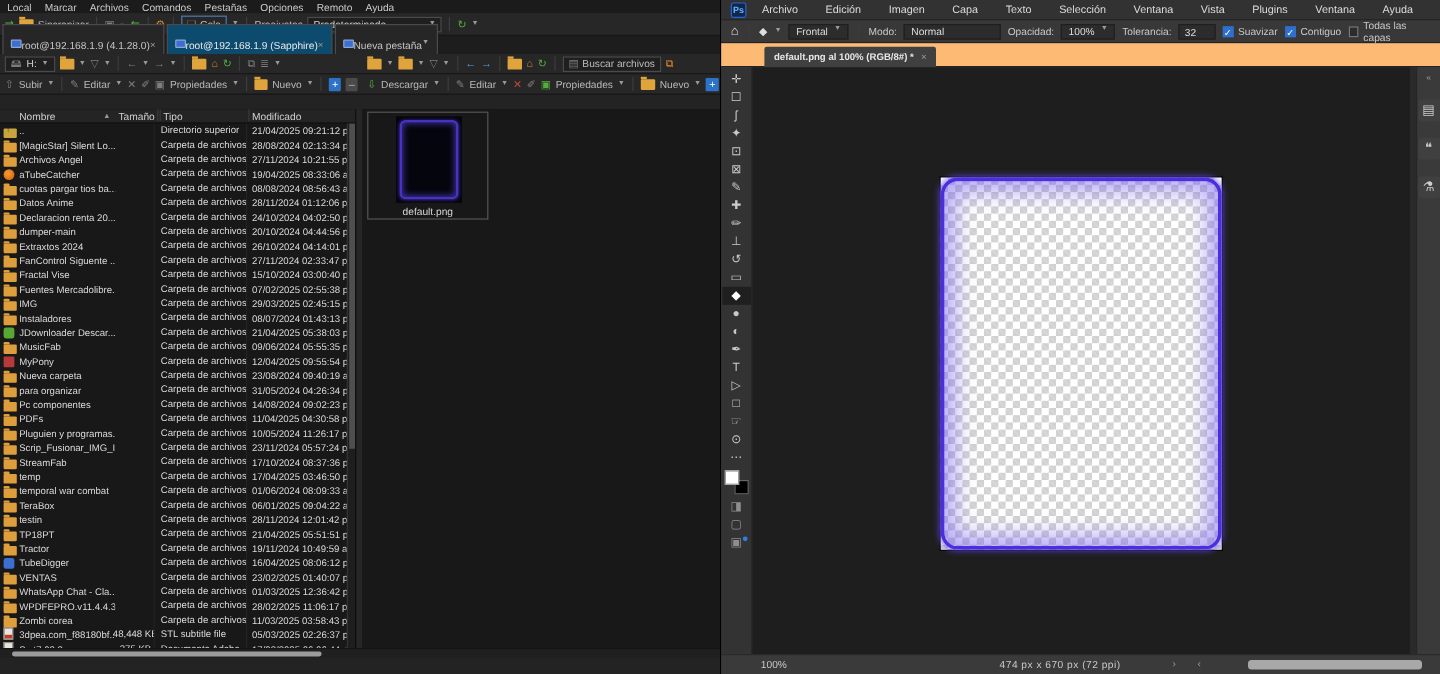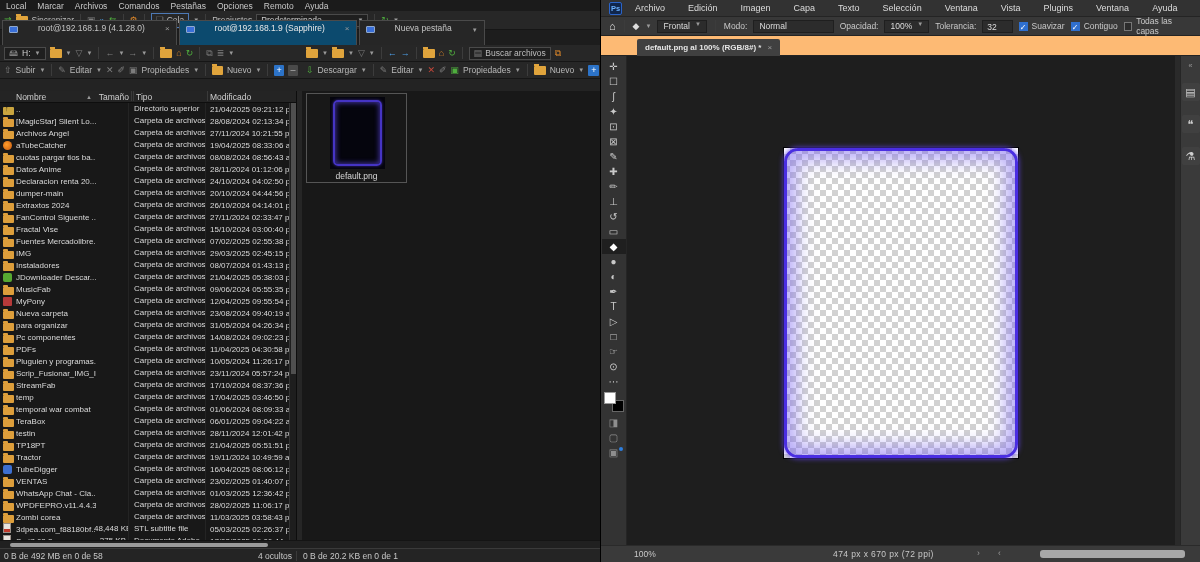--- a/index.html
+++ b/index.html
@@ -6,21 +6,21 @@
   *{box-sizing:border-box;}
   .screen{position:relative;width:1200px;height:562px;overflow:hidden;
           font-family:"Liberation Sans",sans-serif;color:#ccc;background:#111;}
   
   .winscp{position:absolute;left:0;top:0;width:601px;height:562px;background:#232323;border-right:1px solid #000;}
   .ws-menubar{position:absolute;left:0;top:0;width:100%;height:11px;background:#1b1b1b;
               display:flex;gap:11px;align-items:center;padding:0 6px;font-size:8.5px;color:#c9c9c9;}
   .ws-tb1{position:absolute;left:0;top:11px;width:100%;height:19px;background:#272727;border-bottom:1px solid #161616;
           display:flex;align-items:center;gap:4px;padding:0 4px;font-size:8.5px;color:#bdbdbd;}
   .ws-tabs{position:absolute;left:0;top:30px;width:100%;height:15px;background:#1d1d1d;display:flex;align-items:flex-end;padding-left:2px;gap:2px;}
-  .ws-tab{display:flex;align-items:flex-end;gap:20px;height:14px;padding:12px 6px;font-size:8.5px;color:#c5c5c5;
+  .ws-tab{display:flex;align-items:flex-start;gap:0;height:14px;padding:12px 6px;font-size:8.5px;color:#c5c5c5;
           background:#262626;border:1px solid #4a4a4a;border-bottom:none;}
   .ws-tab.active{background:#0c4a6e;color:#e8e8e8;}
   .ws-tab .x{color:#9a9a9a;font-size:8px;}
   .ws-tb2{position:absolute;left:0;top:45px;width:100%;height:17px;background:#272727;border-bottom:1px solid #161616;
           display:flex;align-items:center;font-size:8.5px;color:#bdbdbd;}
   .ws-tb3{position:absolute;left:0;top:62px;width:100%;height:17px;background:#272727;border-bottom:1px solid #161616;
           display:flex;align-items:center;font-size:8.5px;color:#b9b9b9;}
   .half{display:flex;align-items:center;gap:4px;padding:0 4px;}
   .half.l{width:302px;}
   .half.r{flex:1;}
@@ -571,27 +571,20 @@
             </div>
           <div class="thumb-label">default.png</div>
         </div>
       </div>
     </div>
 
     <div class="ws-hscroll">
         <div class="thumb"></div>
       </div>
 
-    <div class="ws-status">
-      <div class="st-l">
-        <span>0 B de 492 MB en 0 de 58</span>
-        <span>4 ocultos</span>
-      </div>
-      <div class="st-r">0 B de 20.2 KB en 0 de 1</div>
-    </div>
   </div>
 
   <div class="ps">
     <div class="ps-menubar">
       <span class="ps-logo">Ps</span>
       <span id="ps-menu" style="display:flex;gap:23px;">
           <span>Archivo</span>
           <span>Edición</span>
           <span>Imagen</span>
           <span>Capa</span>

